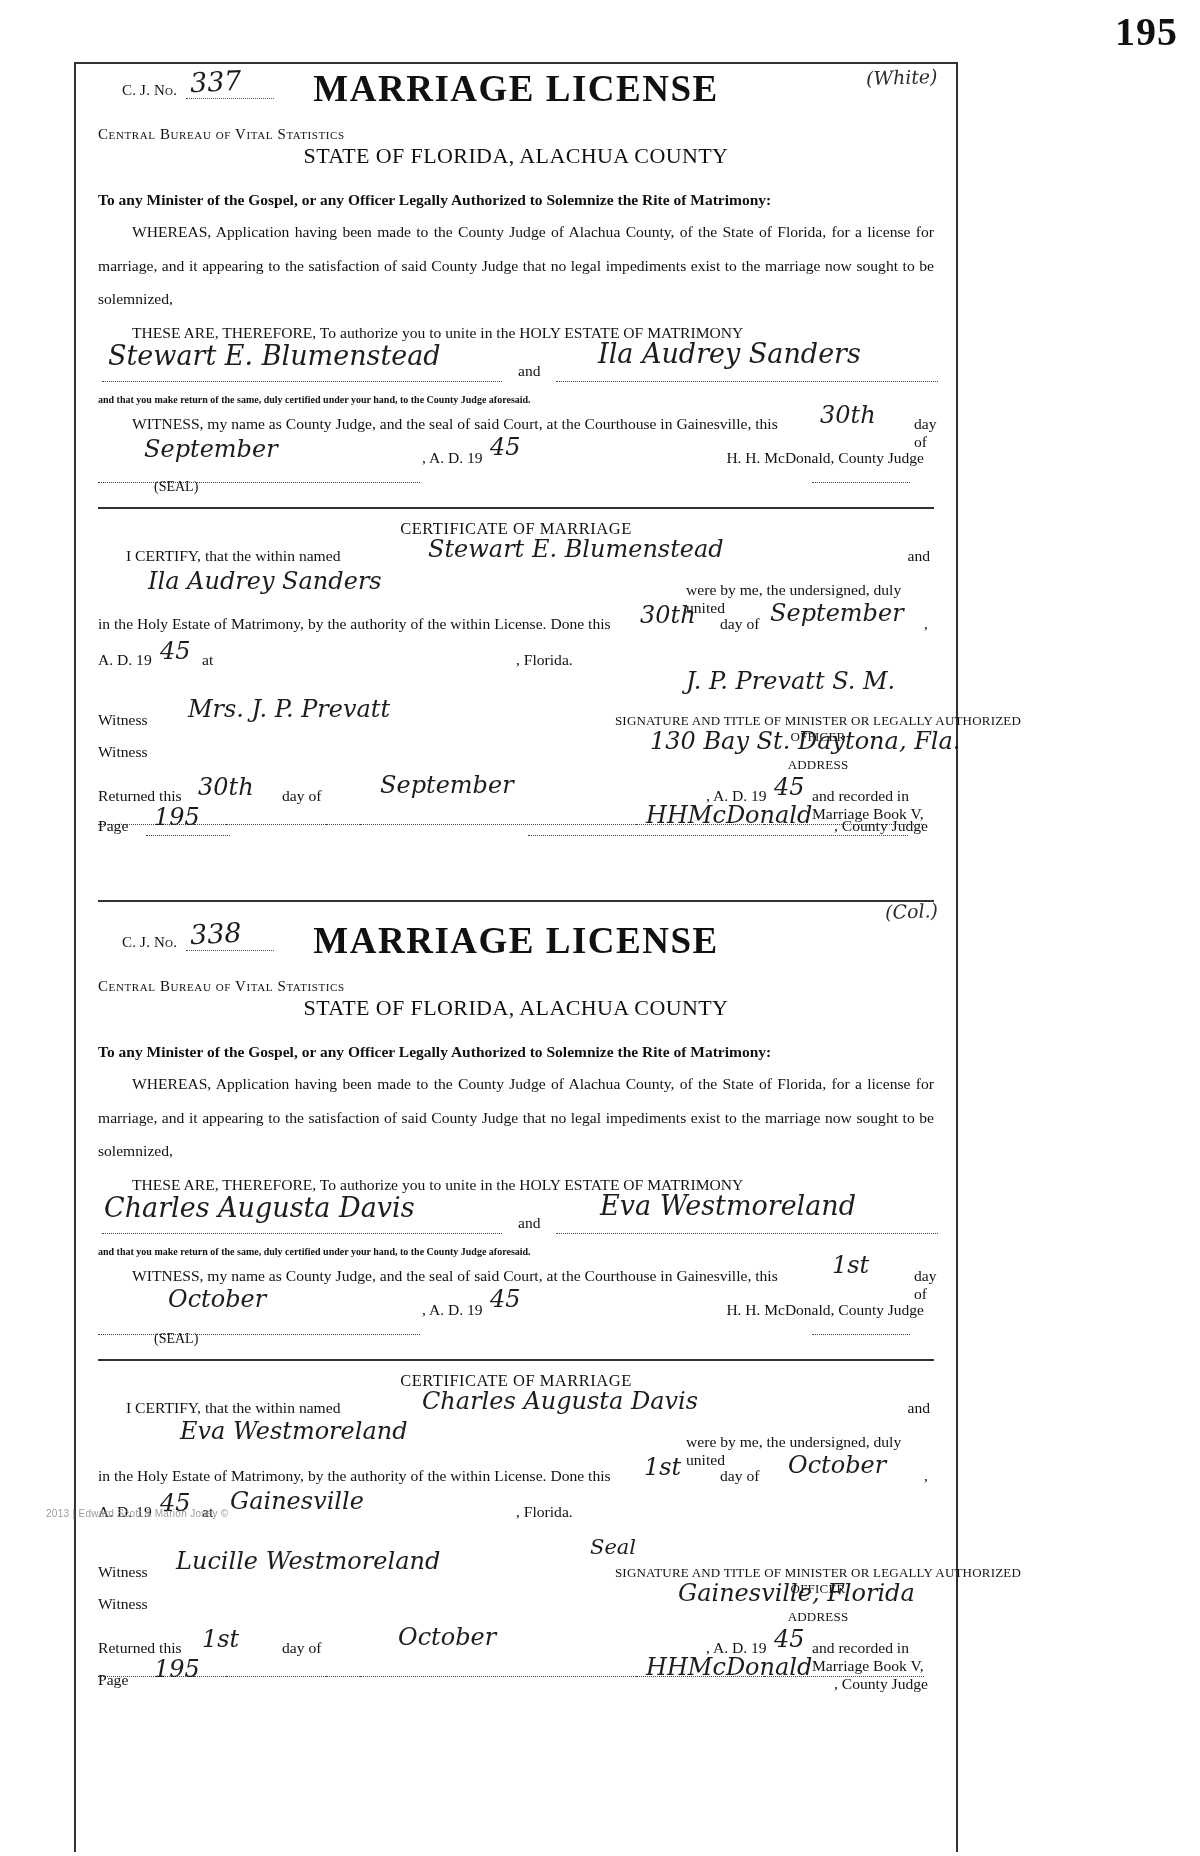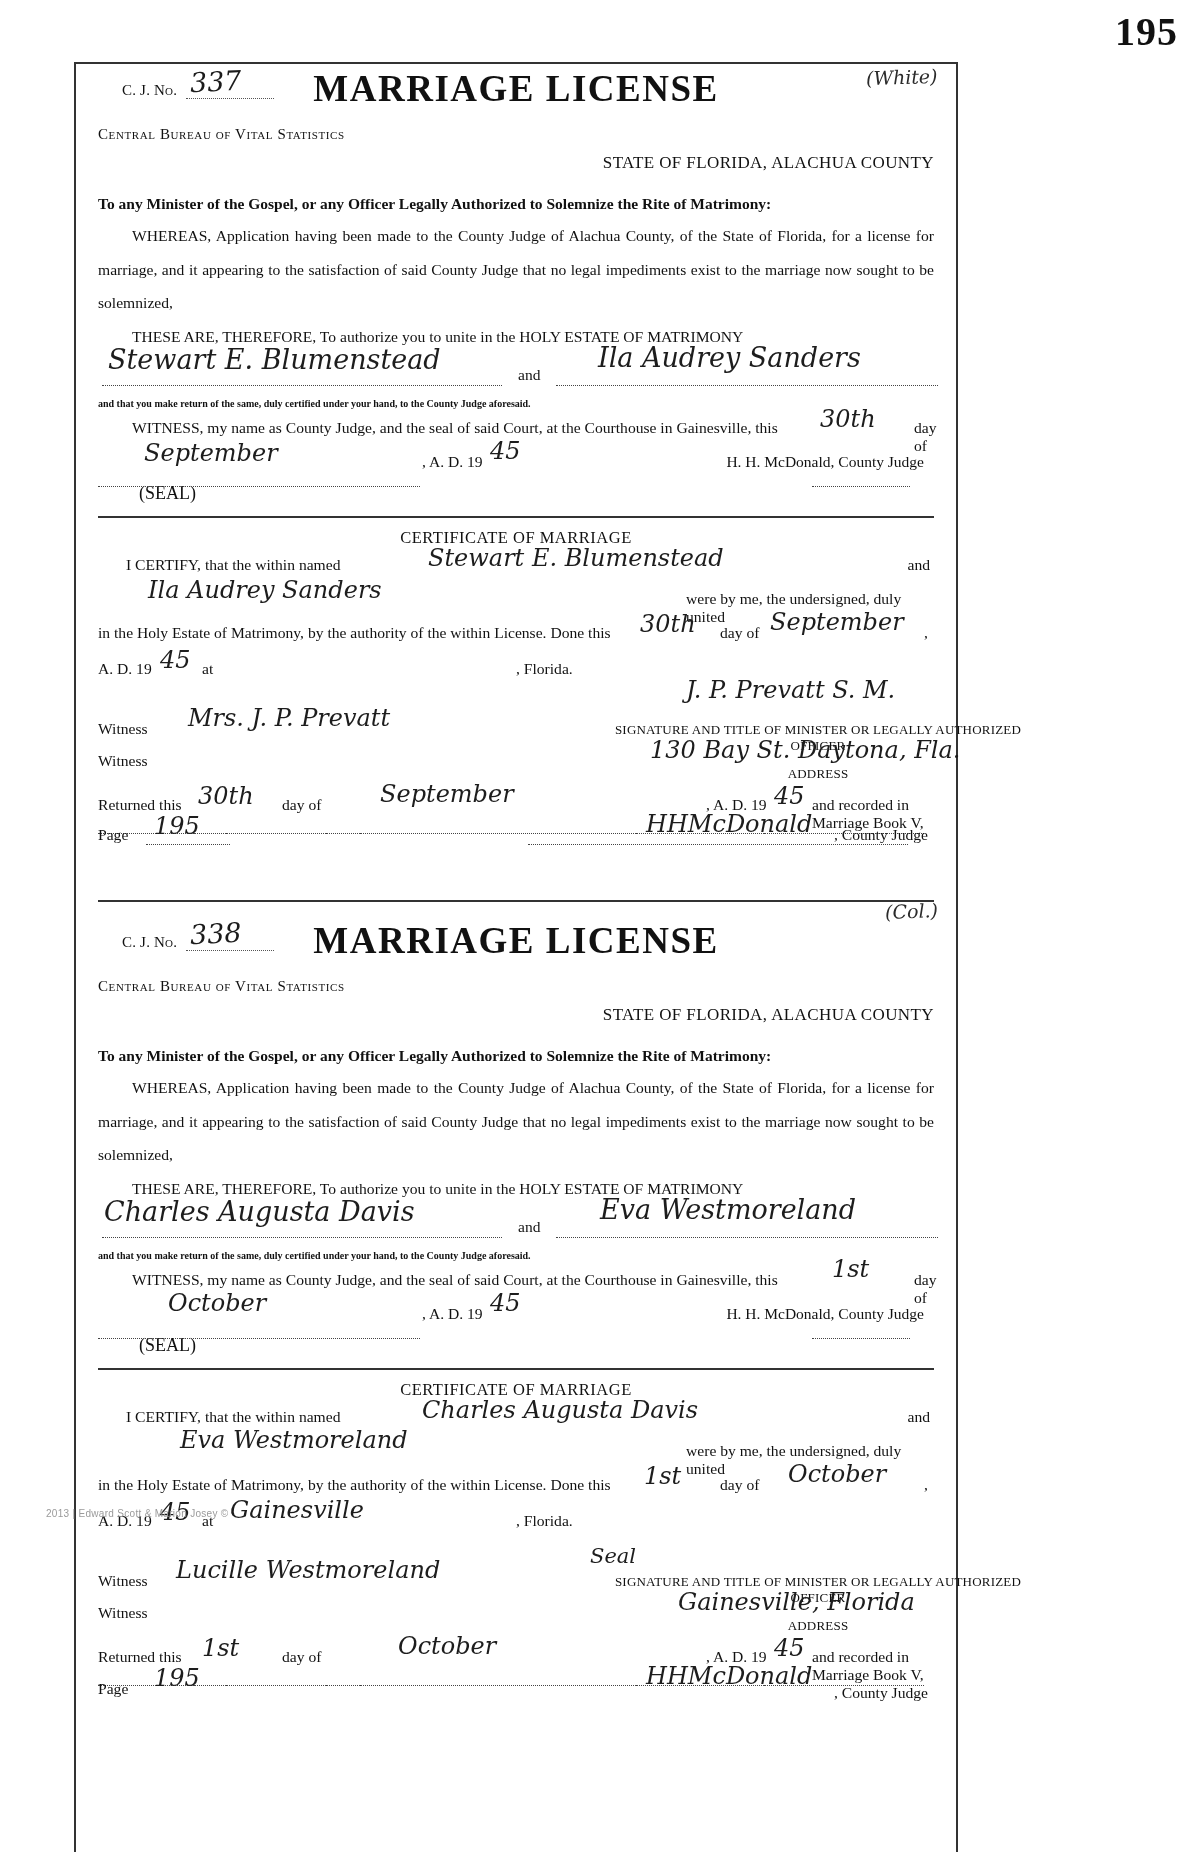--- a/index.html
+++ b/index.html
@@ -89,24 +89,24 @@
     font-family: "Liberation Serif", serif;
   }
   .subtitle {
     text-align: left;
     font-size: 15px;
     font-variant: small-caps;
     letter-spacing: .6px;
     margin-top: 5px;
   }
   .state-line {
-    text-align: right;
-    font-size: 17px;
+    text-align: center;
+    font-size: 22px;
     letter-spacing: .4px;
-    margin-top: 10px;
+    margin-top: 0;
   }
   .addressed {
     font-weight: bold;
     font-size: 15.5px;
     margin-top: 18px;
   }
   p.para {
     font-size: 15.6px;
     margin: 0;
     line-height: 2.15;
@@ -149,22 +149,22 @@
     margin-top: 4px;
     font-weight: bold;
   }
   .witness-block {
     position: relative;
     margin-top: 6px;
     height: 80px;
     font-size: 15.6px;
   }
   .seal {
-    font-size: 18px;
-    margin-left: 41px;
+    font-size: 14px;
+    margin-left: 56px;
     margin-top: 2px;
   }
   .judge-name {
     position: absolute;
     right: 24px;
     font-size: 15.5px;
   }
   hr.divider {
     border: none;
     border-top: 2px solid #333;

